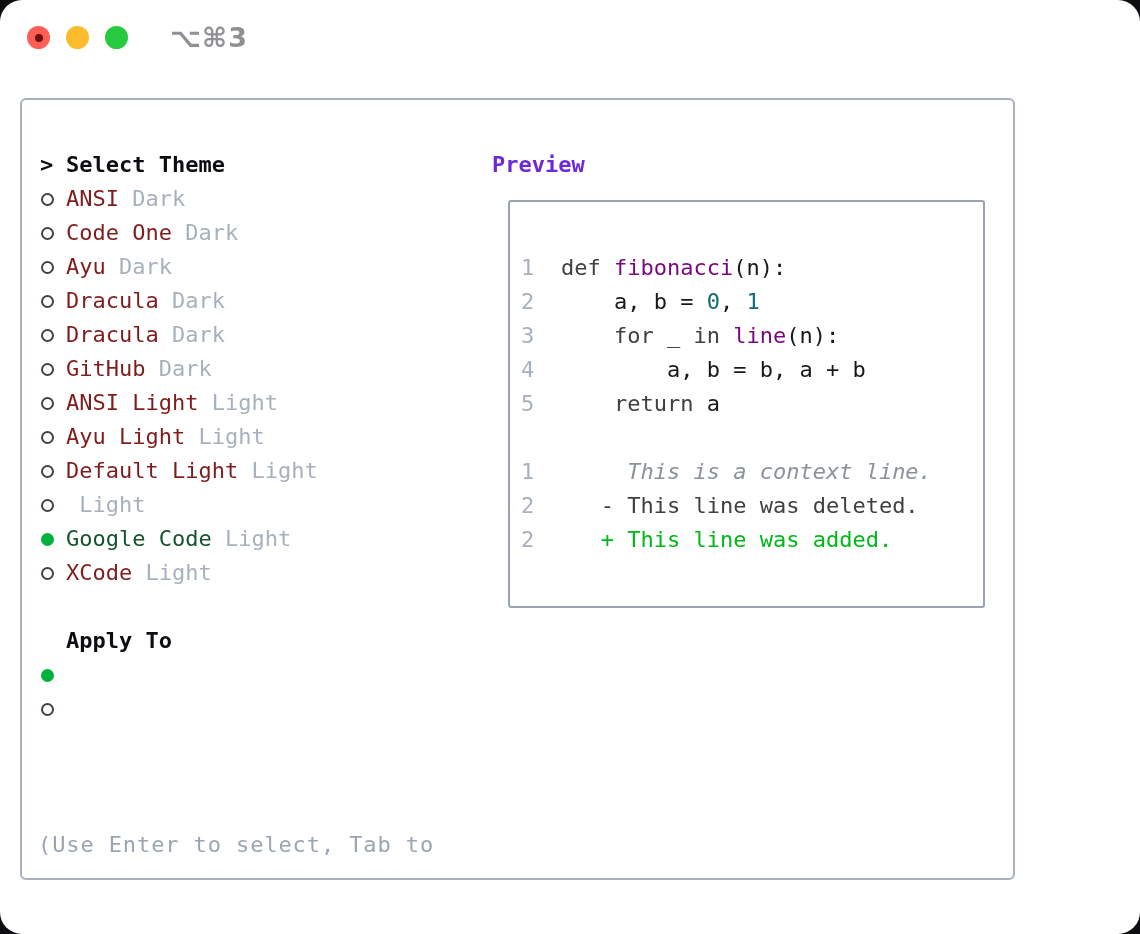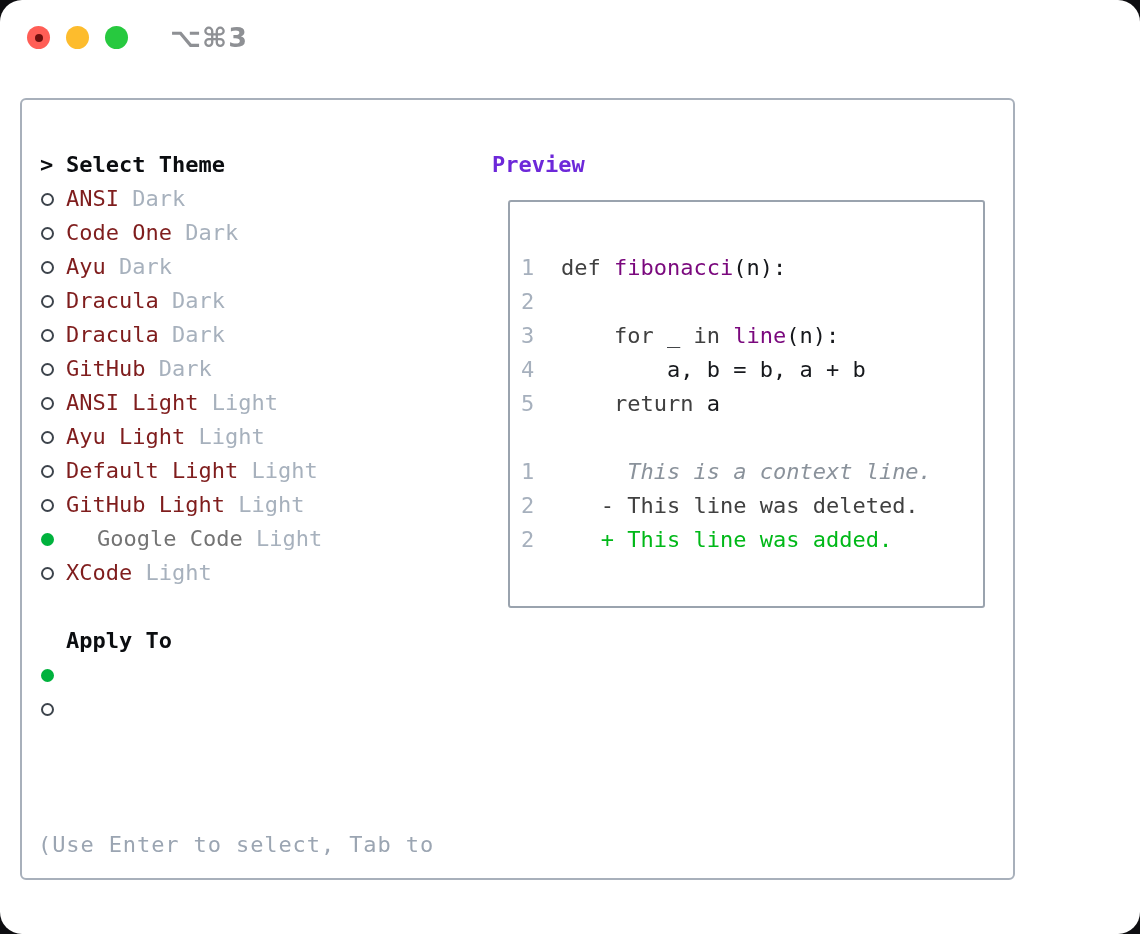--- a/index.html
+++ b/index.html
@@ -27,21 +27,21 @@
   .list { position:absolute; left:40px; top:148px;
     font-size:22px; line-height:34px; color:#2f363d; }
   .row { display:flex; height:34px; align-items:center; }
   .marker { width:26px; flex:0 0 26px; display:flex; align-items:center; }
   .cursor { font-weight:bold; color:#0b0d10; }
   .circle { width:13px; height:13px; border-radius:50%;
     border:2px solid #3d444c; margin-left:1px; }
   .circle.sel { border-color:#00b23d; background:#00b23d; }
   .hdr { font-weight:bold; color:#0b0d10; white-space:pre;text-align:right; }
   .t-name { white-space:pre; color:#7f1d1d; }
-  .t-name.sel { color:#737373;margin-left:31px; }
+  .t-name.sel { color:#14532d; }
   .t-variant { white-space:pre; color:#a7b1bd; }
   .help { position:absolute; left:38px; top:760px; font-size:22px;
     line-height:34px; color:#9ba5b2; letter-spacing:0.9px; white-space:pre; }
   
   .preview-title { position:absolute; left:492px; top:148px; height:34px;
     line-height:34px; font-size:22px; font-weight:bold; color:#6d28d9; }
   .preview-box { position:absolute; left:508px; top:200px; width:477px;
     height:408px; border:2px solid #9aa3ae; border-radius:3px; background:#fff; }
   .code { padding:49px 0 0 11px; font-size:22px; line-height:34px; }
   .code-line { display:flex; height:34px; align-items:center; }
@@ -136,21 +136,20 @@
         <span class="marker">
           <span class="circle"></span>
         </span>
         <span class="t-name">Default Light</span>
         <span class="t-variant"> Light</span>
       </div>
       <div class="row">
         <span class="marker">
           <span class="circle"></span>
         </span>
-        <span class="t-name">GitHub Light</span>
         <span class="t-variant"> Light</span>
       </div>
       <div class="row">
         <span class="marker">
           <span class="circle sel"></span>
         </span>
         <span class="t-name sel">Google Code</span>
         <span class="t-variant"> Light</span>
       </div>
       <div class="row">
@@ -185,20 +184,21 @@
   <div class="preview-title">Preview</div>
 
   <div class="preview-box">
     <div class="code" id="code">
         <div class="code-line">
           <span class="lnum">1</span>
           <span class="lcontent"><span class="tk-kw">def</span><span class="tk-pl"> </span><span class="tk-fn">fibonacci</span><span class="tk-pl">(n):</span></span>
         </div>
         <div class="code-line">
           <span class="lnum">2</span>
+          <span class="lcontent"><span class="tk-pl">    a, b = </span><span class="tk-nm">0</span><span class="tk-pl">, </span><span class="tk-nm">1</span></span>
         </div>
         <div class="code-line">
           <span class="lnum">3</span>
           <span class="lcontent"><span class="tk-pl">    </span><span class="tk-kw">for</span><span class="tk-pl"> _ </span><span class="tk-kw">in</span><span class="tk-pl"> </span><span class="tk-fn">line</span><span class="tk-pl">(n):</span></span>
         </div>
         <div class="code-line">
           <span class="lnum">4</span>
           <span class="lcontent"><span class="tk-pl">        a, b = b, a + b</span></span>
         </div>
         <div class="code-line">

